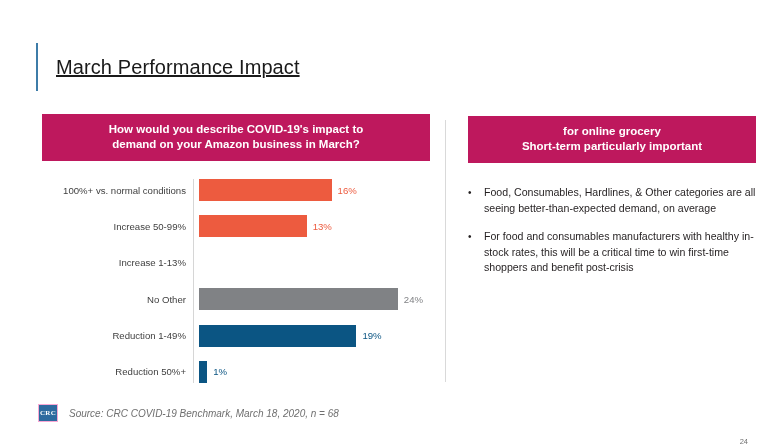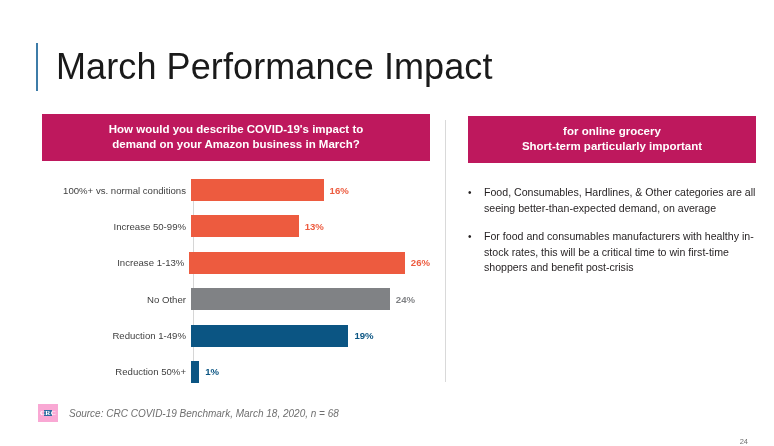--- a/index.html
+++ b/index.html
@@ -31,25 +31,26 @@
     display: flex;
     align-items: center;
   }
   .title-accent {
     width: 2px;
     height: 48px;
     background: #3d7ca8;
     margin-right: 18px;
   }
   .slide-title {
-    font-size: 36px;
+    font-size: 20px;
     font-weight: 400;
     color: #1a1a1a;
     letter-spacing: 0.1px;
     white-space: nowrap;
+    text-decoration: underline;
   }
 
   
   .left-panel {
     position: absolute;
     left: 42px;
     top: 114px;
     width: 388px;
   }
   .panel-header {
@@ -85,37 +86,37 @@
     background: #d6d6d6;
   }
   .bar-row {
     display: flex;
     align-items: center;
     height: 22px;
   }
   .cat-label {
     width: 144px;
     text-align: right;
-    padding-right: 4px;
+    padding-right: 12px;
     font-size: 9.6px;
     color: #3f3f3f;
     white-space: nowrap;
   }
   .bar-wrap {
     flex: 1;
     display: flex;
     align-items: center;
     margin-left: 1px;
   }
   .bar {
     height: 22px;
   }
   .bar-value {
     font-size: 9.6px;
-    font-weight: bold;
+    font-weight: normal;
     margin-left: 6px;
     white-space: nowrap;
   }
 
   
   .v-divider {
     position: absolute;
     left: 445px;
     top: 120px;
     width: 1px;
@@ -158,21 +159,21 @@
     position: absolute;
     left: 38px;
     top: 404px;
     display: flex;
     align-items: center;
   }
   .crc-logo {
     width: 20px;
     height: 18px;
     background: #2d6a9f;
-    border: 6px solid #f9a8d4;
+    border: 1px solid #f9a8d4;
     box-sizing: border-box;
     display: flex;
     align-items: center;
     justify-content: center;
     margin-right: 11px;
     flex: 0 0 auto;
   }
   .crc-logo span {
     font-family: "Liberation Serif", serif;
     font-size: 7px;
@@ -223,24 +224,20 @@
           </div>
           <div class="bar-row">
             <div class="cat-label">Increase 50-99%</div>
             <div class="bar-wrap">
               <div class="bar" style="width: 107.714px; background: rgb(237, 91, 63);"></div>
               <div class="bar-value" style="color: rgb(237, 91, 63);">13%</div>
             </div>
           </div>
           <div class="bar-row">
             <div class="cat-label">Increase 1-13%</div>
-            <div class="bar-wrap">
-              <div class="bar" style="width: 215.429px; background: rgb(237, 91, 63);"></div>
-              <div class="bar-value" style="color: rgb(237, 91, 63);">26%</div>
-            </div>
           </div>
           <div class="bar-row">
             <div class="cat-label">No Other</div>
             <div class="bar-wrap">
               <div class="bar" style="width: 198.857px; background: rgb(128, 130, 133);"></div>
               <div class="bar-value" style="color: rgb(128, 130, 133);">24%</div>
             </div>
           </div>
           <div class="bar-row">
             <div class="cat-label">Reduction 1-49%</div>

